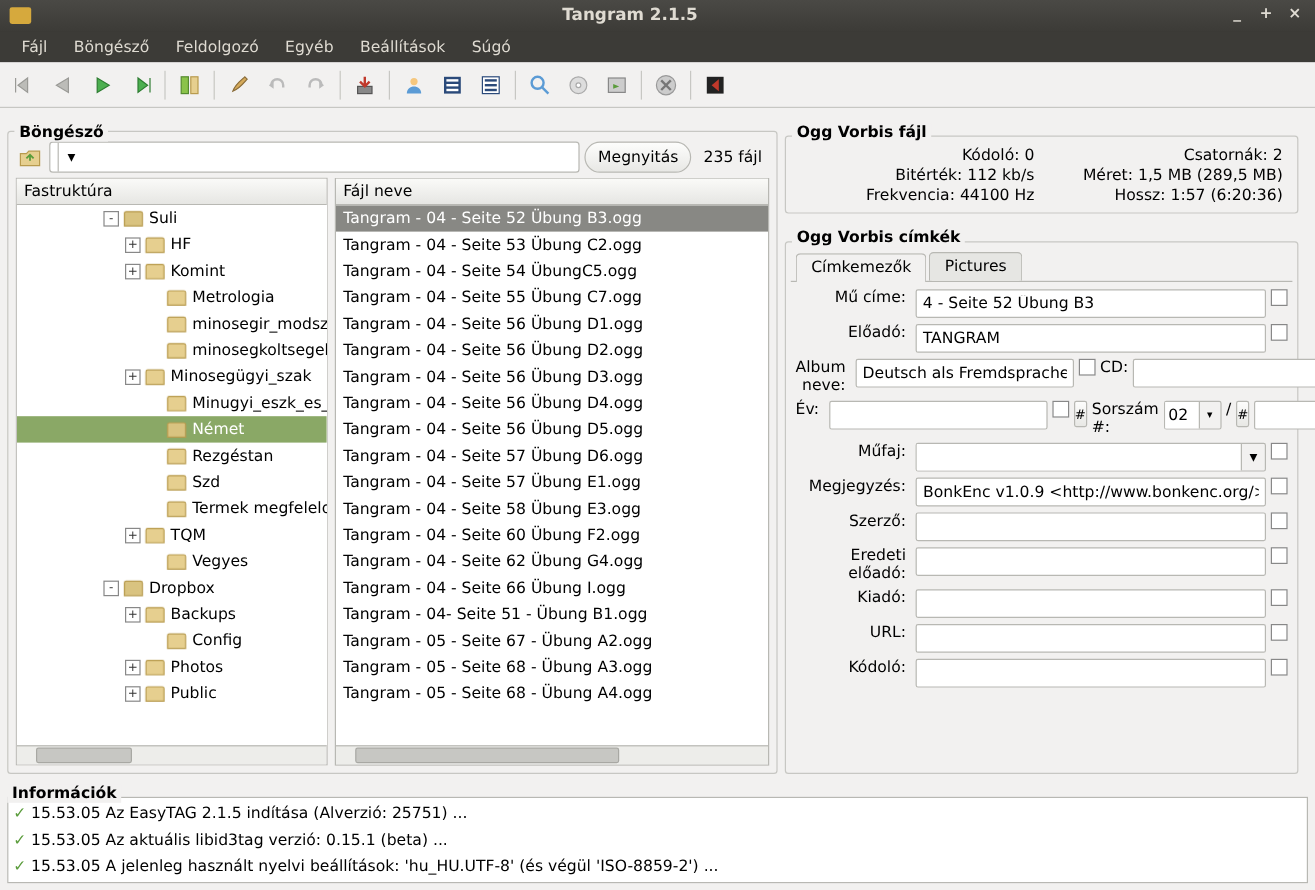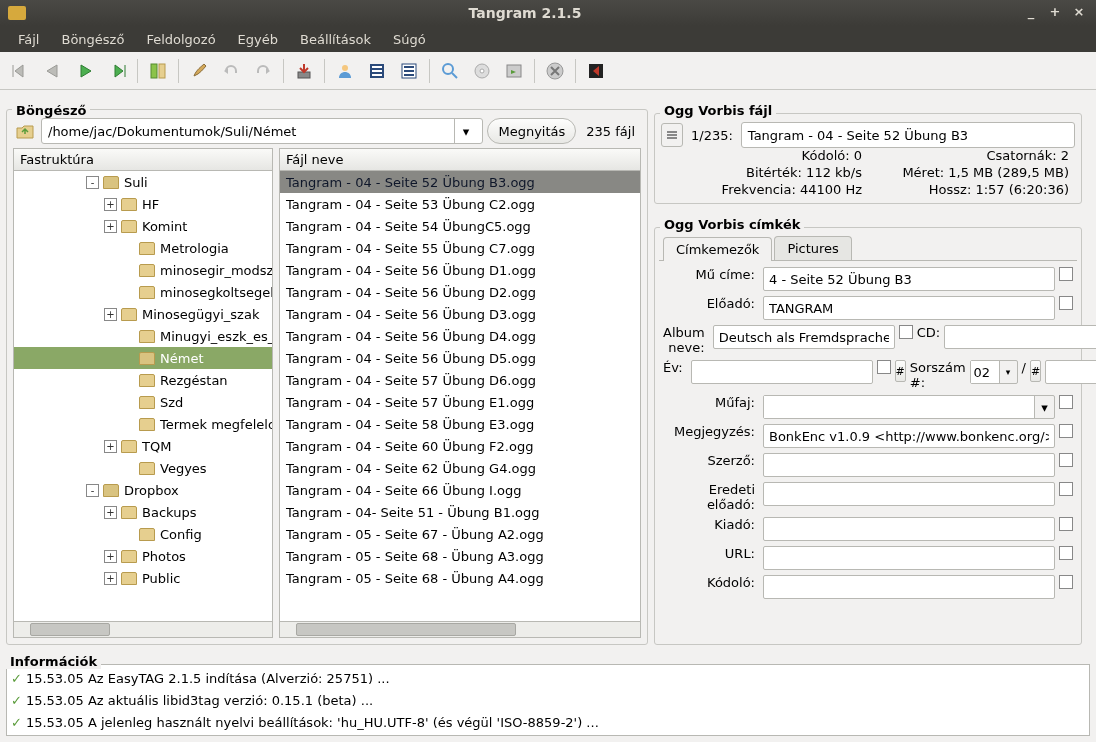--- a/index.html
+++ b/index.html
@@ -31,21 +31,21 @@
 .filecol { flex: 1; display: flex; flex-direction: column; border: 1px solid #b8b8b3; }
 .colheader { height: 22px; background: linear-gradient(#fafaf8,#e6e6e3); border-bottom: 1px solid #b8b8b3; padding: 0 6px; display: flex; align-items: center; font-weight: normal; }
 .listbody { flex: 1; overflow: auto; background: #fff; }
 .treeitem { display: flex; align-items: center; height: 22px; padding-right: 4px; cursor: pointer; white-space: nowrap; }
 .treeitem.selected { background: #8aa866; color: #fff; }
 .expander { width: 13px; height: 13px; border: 1px solid #888; background: #fff; font-size: 10px; line-height: 11px; text-align: center; margin-right: 4px; color: #333; cursor: pointer; flex-shrink: 0; }
 .expander.blank { border: none; background: transparent; }
 .foldericon { width: 16px; height: 13px; background: #e6cf8f; border: 1px solid #b89b4e; border-radius: 2px 2px 0 0; margin-right: 5px; flex-shrink: 0; position: relative; }
 .foldericon.open { background: #d9c380; }
 .fileitem { height: 22px; display: flex; align-items: center; padding: 0 6px; cursor: pointer; border-bottom: 0; white-space: nowrap; }
-.fileitem.selected { background: #888884; color: #0f172a; }
+.fileitem.selected { background: #888884; color: #ffffff; }
 .hscroll { height: 16px; border-top: 1px solid #b8b8b3; background: #ededea; display: flex; }
 .hscroll .thumb { width: 40px; background: #c7c7c3; border: 1px solid #a8a8a3; margin: 1px; border-radius: 2px; }
 .inforow { display: flex; align-items: center; gap: 4px; }
 .inforow .idxbtn { width: 22px; height: 24px; display: flex; align-items: center; justify-content: center; border: 1px solid #b8b8b3; border-radius: 3px; cursor: pointer; }
 .inforow .idxlabel { padding: 0 4px; }
 .infobox { flex: 1; height: 26px; border: 1px solid #b8b8b3; background: #fff; display: flex; align-items: center; padding: 0 6px; border-radius: 3px; }
 .metatable { display: grid; grid-template-columns: 1fr 1fr; padding: 0 6px; gap: 2px 12px; }
 .metacell { white-space: nowrap; }
 .tabrow { display: flex; border-bottom: 1px solid #b8b8b3; padding: 4px 4px 0 4px; gap: 2px; }
 .tab { padding: 4px 12px; border: 1px solid #b8b8b3; border-bottom: none; background: #e6e6e3; border-radius: 4px 4px 0 0; cursor: pointer; }
@@ -206,21 +206,20 @@
     <div class="section-label">Böngésző</div>
     <div class="frame" style="flex:1; display:flex; flex-direction:column;">
       <div class="pathrow">
         <div class="pathicon">
               <svg width="20" height="18">
                 <path d="M2 6h5l2-2h9v12H2z" fill="#e6cf8f" stroke="#b89b4e"></path>
                 <path d="M10 12V7m-3 3l3-3 3 3" fill="none" stroke="#5a9c3b" stroke-width="1.5"></path>
               </svg>
             </div>
         <div class="pathinput">
-          <input type="text" value="/home/jac/Dokumentumok/Suli/Német" style="">
           <div class="dropbtn">▾</div>
         </div>
         <button class="btn">Megnyitás</button>
         <div class="count">235 fájl</div>
       </div>
       <div class="splitrow">
         <div class="treecol">
           <div class="colheader">Fastruktúra</div>
           <div class="listbody" id="treebody">
                 <div class="treeitem" style="padding-left: 72px;">
@@ -352,31 +351,20 @@
                 <div class="thumb" style="width:220px;margin-left:2px"></div>
               </div>
         </div>
       </div>
     </div>
   </div>
 
   <div class="rightcol">
     <div class="section-label">Ogg Vorbis fájl</div>
     <div class="frame">
-      <div class="inforow">
-        <div class="idxbtn">
-              <svg width="14" height="14">
-                <path d="M2 4h10M2 7h10M2 10h10" stroke="#666" stroke-width="1.5"></path>
-              </svg>
-            </div>
-        <div class="idxlabel">1/235:</div>
-        <div class="infobox">
-              <span>Tangram - 04 - Seite 52 Übung B3</span>
-            </div>
-      </div>
       <div class="metatable">
         <div class="metacell" style="text-align:right"><span>Kódoló:</span> <span>0</span></div>
         <div class="metacell" style="text-align:right"><span>Csatornák:</span> <span>2</span></div>
         <div class="metacell" style="text-align:right"><span>Bitérték:</span> <span>112 kb/s</span></div>
         <div class="metacell" style="text-align:right"><span>Méret:</span> <span>1,5 MB (289,5 MB)</span></div>
         <div class="metacell" style="text-align:right"><span>Frekvencia:</span> <span>44100 Hz</span></div>
         <div class="metacell" style="text-align:right"><span>Hossz:</span> <span>1:57 (6:20:36)</span></div>
       </div>
     </div>
 

